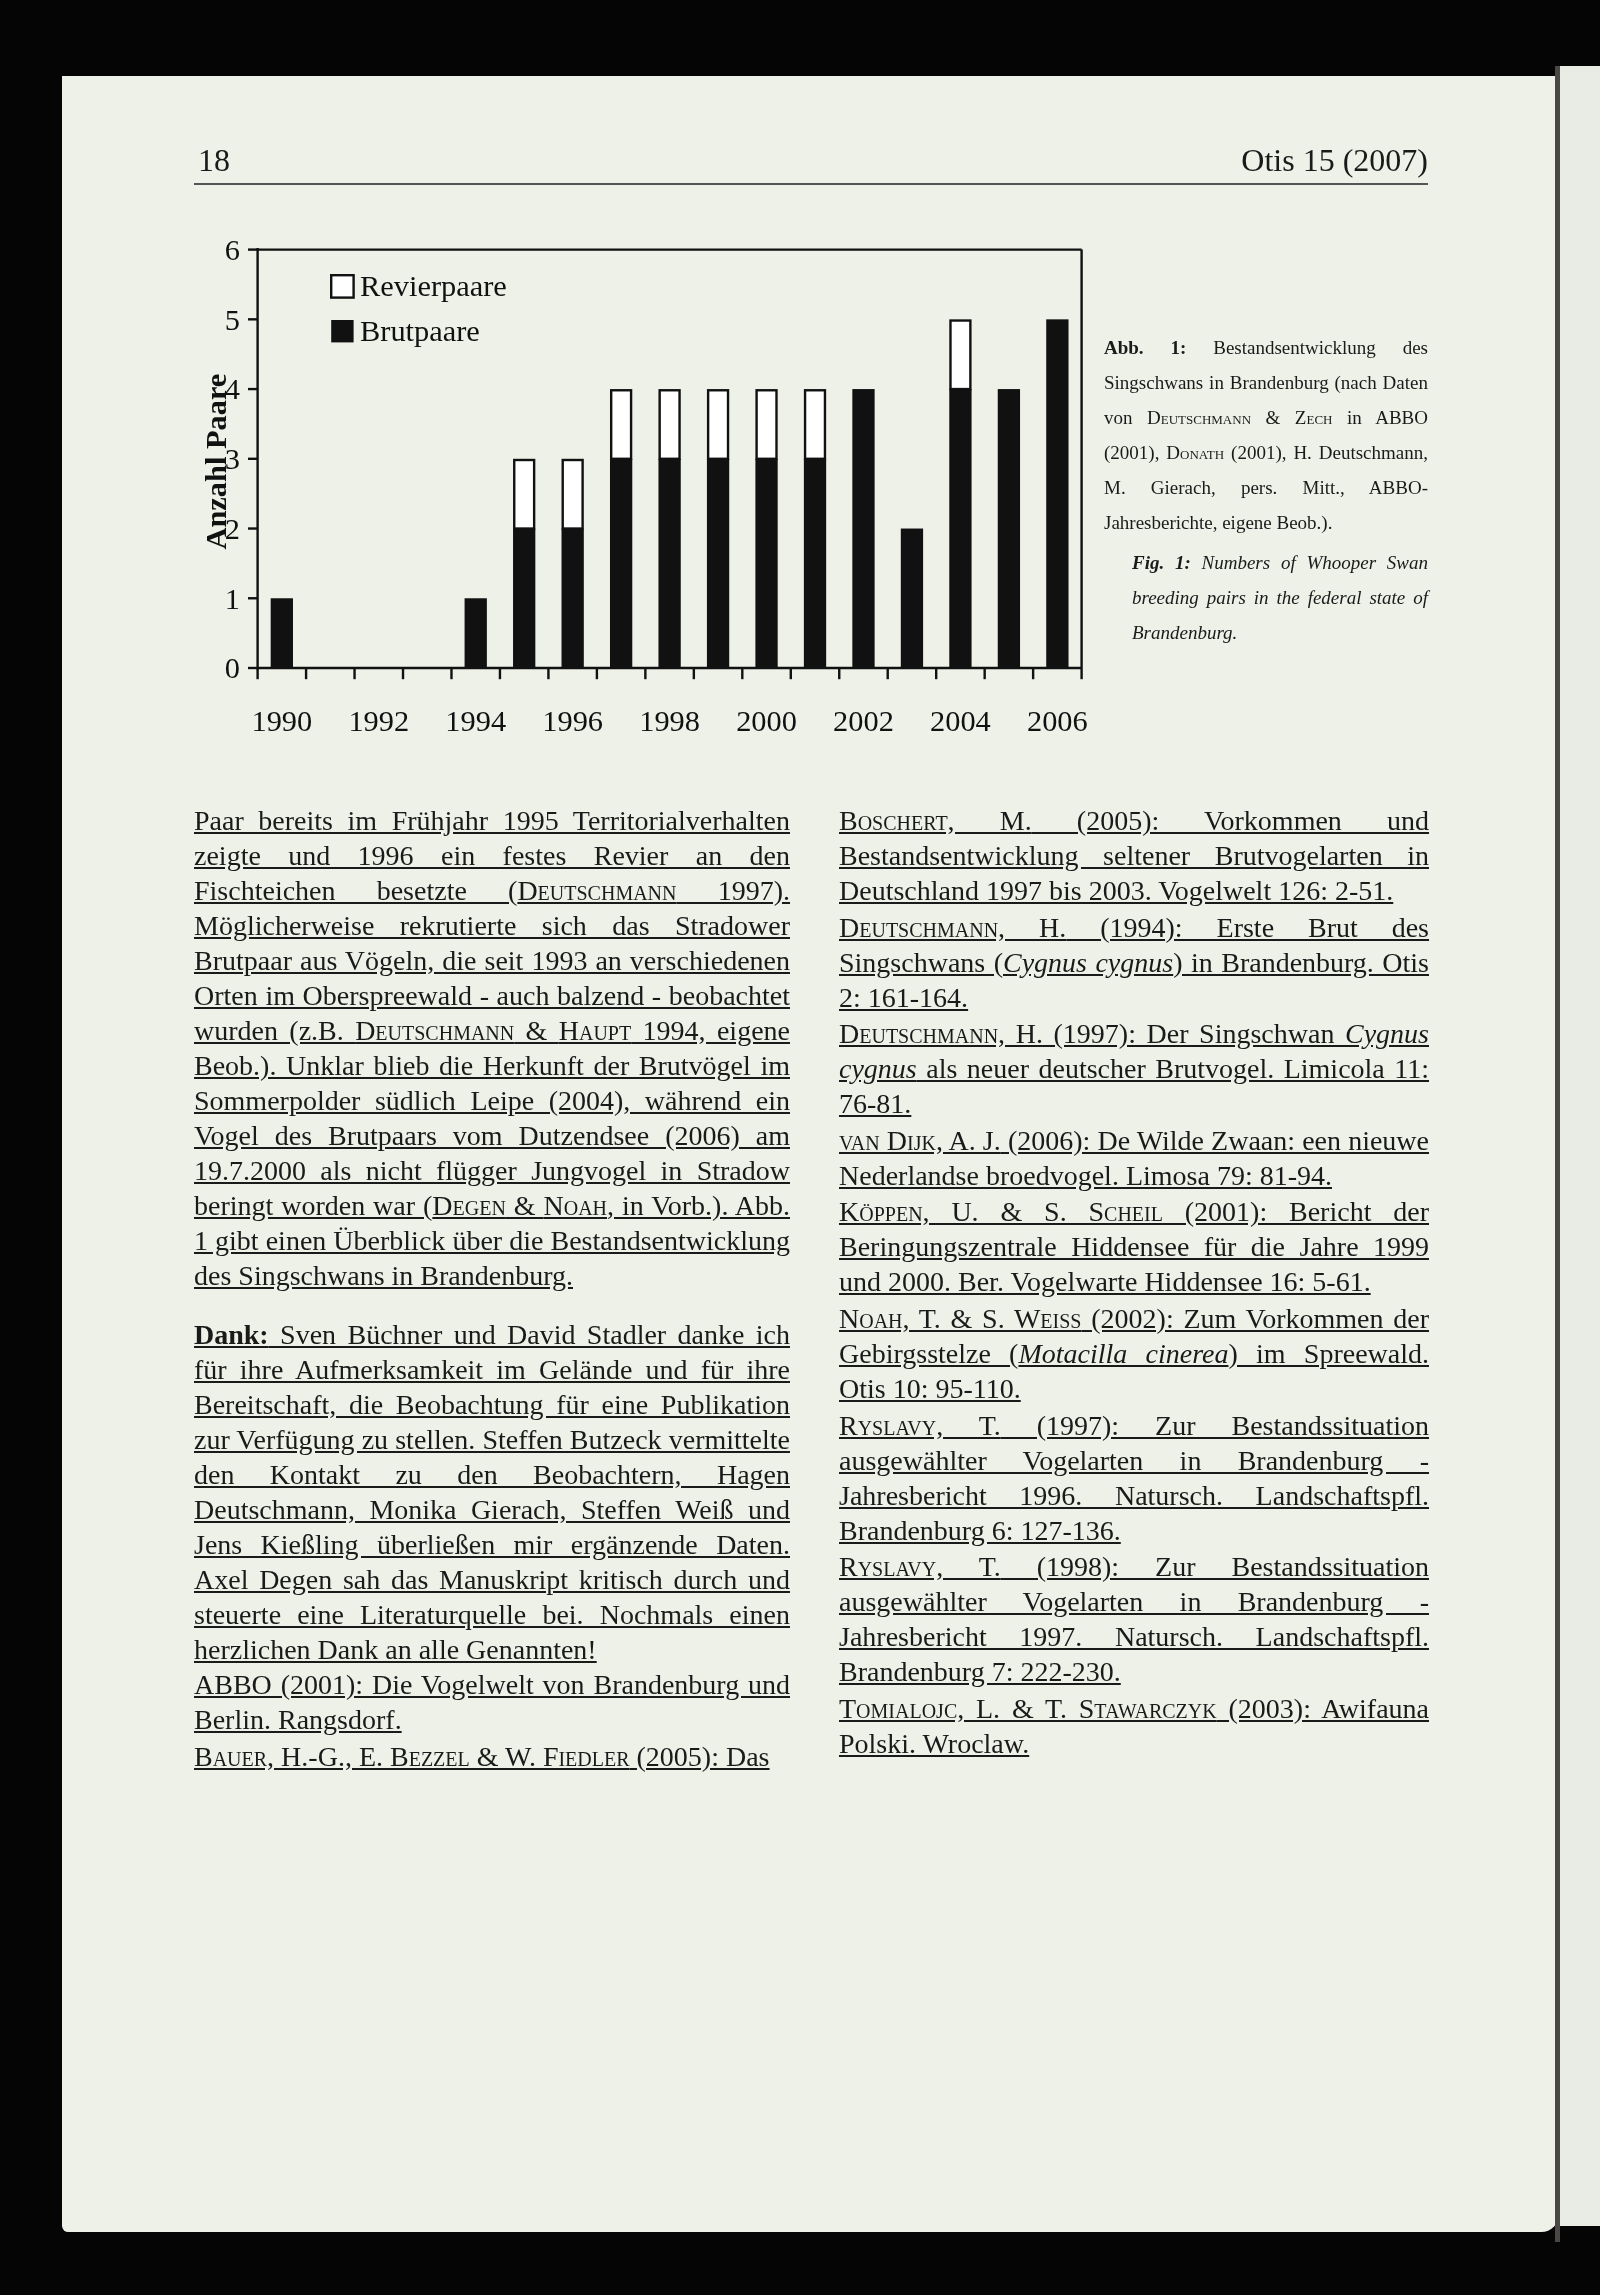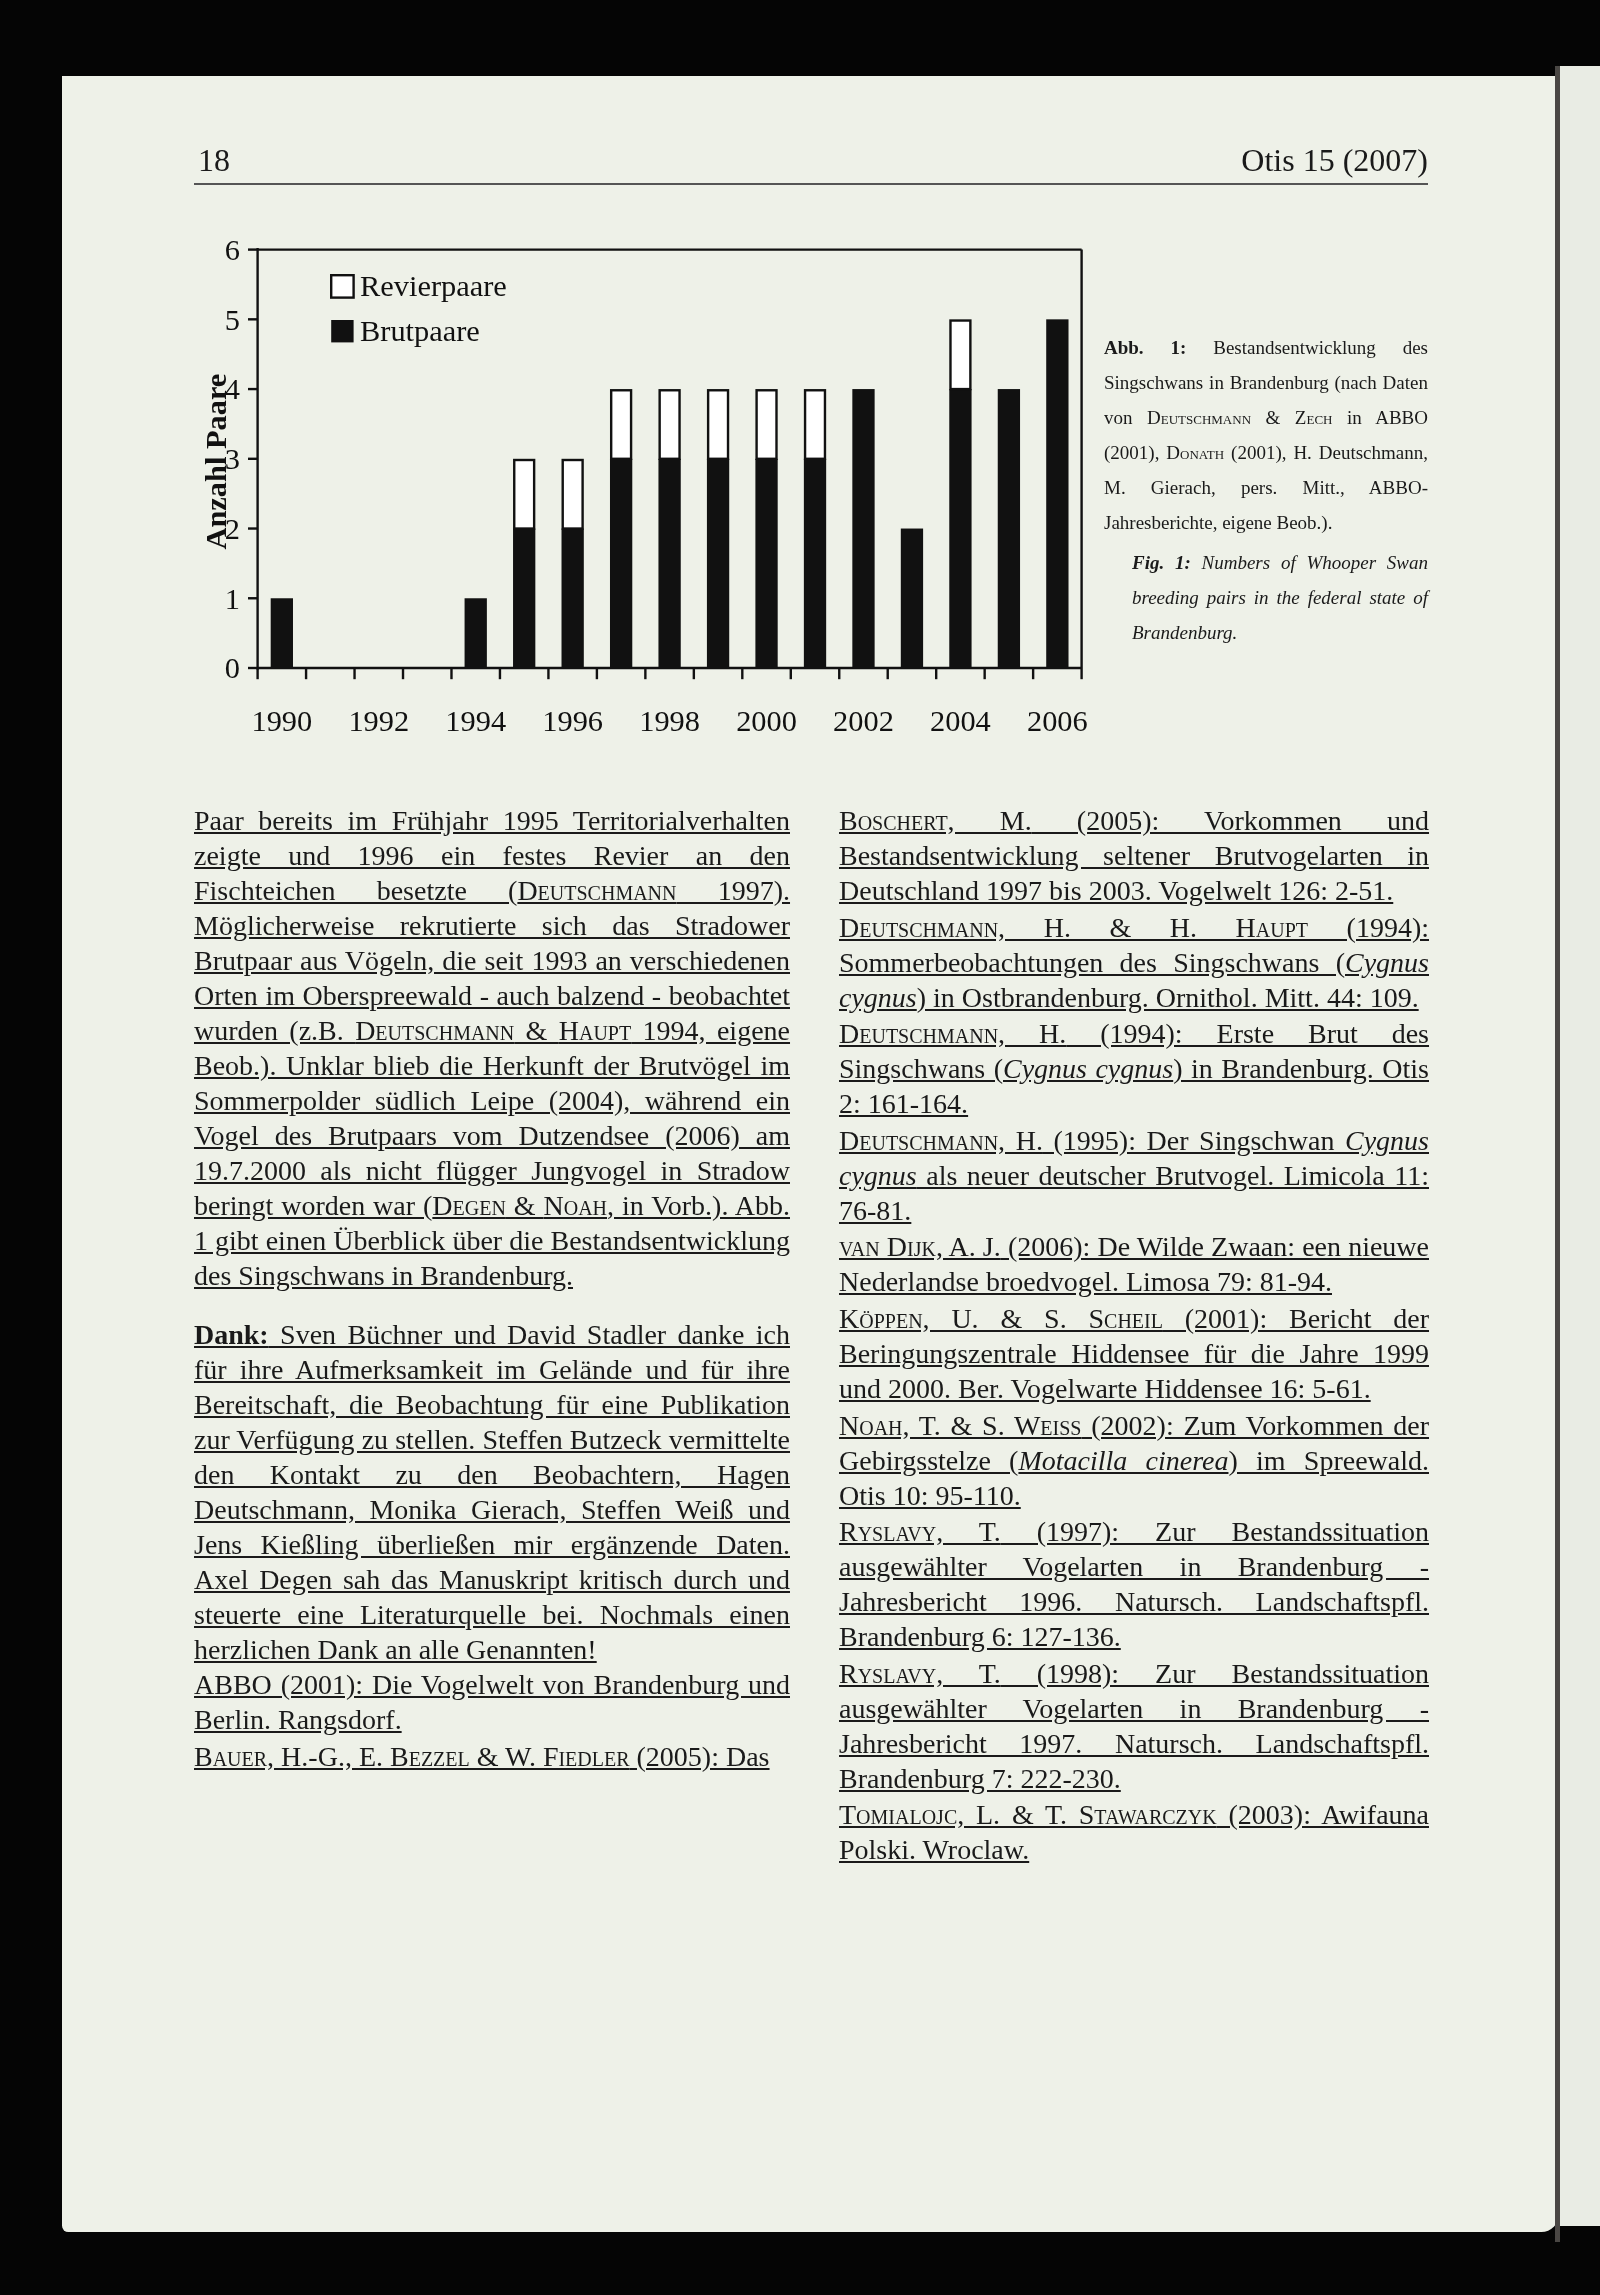--- a/index.html
+++ b/index.html
@@ -140,23 +140,22 @@
   <p class="para-gap"><span class="b">Dank:</span><span> Sven Büchner und David Stadler danke ich für ihre Aufmerksamkeit im Gelände und für ihre Bereitschaft, die Beobachtung für eine Publikation zur Verfügung zu stellen. Steffen Butzeck vermittelte den Kontakt zu den Beobachtern, Hagen Deutschmann, Monika Gierach, Steffen Weiß und Jens Kießling überließen mir ergänzende Daten. Axel Degen sah das Manuskript kritisch durch und steuerte eine Literaturquelle bei. Nochmals einen herzlichen Dank an alle Genannten!</span></p>
   <div id="refs-left">
       <p class="ref"><span>ABBO (2001): Die Vogelwelt von Brandenburg und Berlin. Rangsdorf.</span></p>
       <p class="ref"><span class="sc">Bauer, H.-G., E. Bezzel &amp; W. Fiedler</span><span> (2005): Das</span></p>
     </div>
 </div>
 
 <div class="col col-right">
   <div id="refs-right">
       <p class="ref"><span class="sc">Boschert, M.</span><span> (2005): Vorkommen und Bestandsentwicklung seltener Brutvogelarten in Deutschland 1997 bis 2003. Vogelwelt 126: 2-51.</span></p>
-      <p class="ref"><span class="sc">Deutschmann, H. &amp; H. Haupt</span><span> (1994): Sommerbeobachtungen des Singschwans (</span><span class="it">Cygnus cygnus</span><span>) in Ostbrandenburg. Ornithol. Mitt. 44: 109.</span></p>
       <p class="ref"><span class="sc">Deutschmann, H.</span><span> (1994): Erste Brut des Singschwans (</span><span class="it">Cygnus cygnus</span><span>) in Brandenburg. Otis 2: 161-164.</span></p>
-      <p class="ref"><span class="sc">Deutschmann, H.</span><span> (1995): Der Singschwan </span><span class="it">Cygnus cygnus</span><span> als neuer deutscher Brutvogel. Limicola 11: 76-81.</span></p>
+      <p class="ref"><span class="sc">Deutschmann, H.</span><span> (1997): Der Singschwan </span><span class="it">Cygnus cygnus</span><span> als neuer deutscher Brutvogel. Limicola 11: 76-81.</span></p>
       <p class="ref"><span class="sc">van Dijk, A. J.</span><span> (2006): De Wilde Zwaan: een nieuwe Nederlandse broedvogel. Limosa 79: 81-94.</span></p>
       <p class="ref"><span class="sc">Köppen, U. &amp; S. Scheil</span><span> (2001): Bericht der Beringungszentrale Hiddensee für die Jahre 1999 und 2000. Ber. Vogelwarte Hiddensee 16: 5-61.</span></p>
       <p class="ref"><span class="sc">Noah, T. &amp; S. Weiß</span><span> (2002): Zum Vorkommen der Gebirgsstelze (</span><span class="it">Motacilla cinerea</span><span>) im Spreewald. Otis 10: 95-110.</span></p>
       <p class="ref"><span class="sc">Ryslavy, T.</span><span> (1997): Zur Bestandssituation ausgewählter Vogelarten in Brandenburg - Jahresbericht 1996. Natursch. Landschaftspfl. Brandenburg 6: 127-136.</span></p>
       <p class="ref"><span class="sc">Ryslavy, T.</span><span> (1998): Zur Bestandssituation ausgewählter Vogelarten in Brandenburg - Jahresbericht 1997. Natursch. Landschaftspfl. Brandenburg 7: 222-230.</span></p>
       <p class="ref"><span class="sc">Tomialojc, L. &amp; T. Stawarczyk</span><span> (2003): Awifauna Polski. Wroclaw.</span></p>
     </div>
 </div>
 
 

